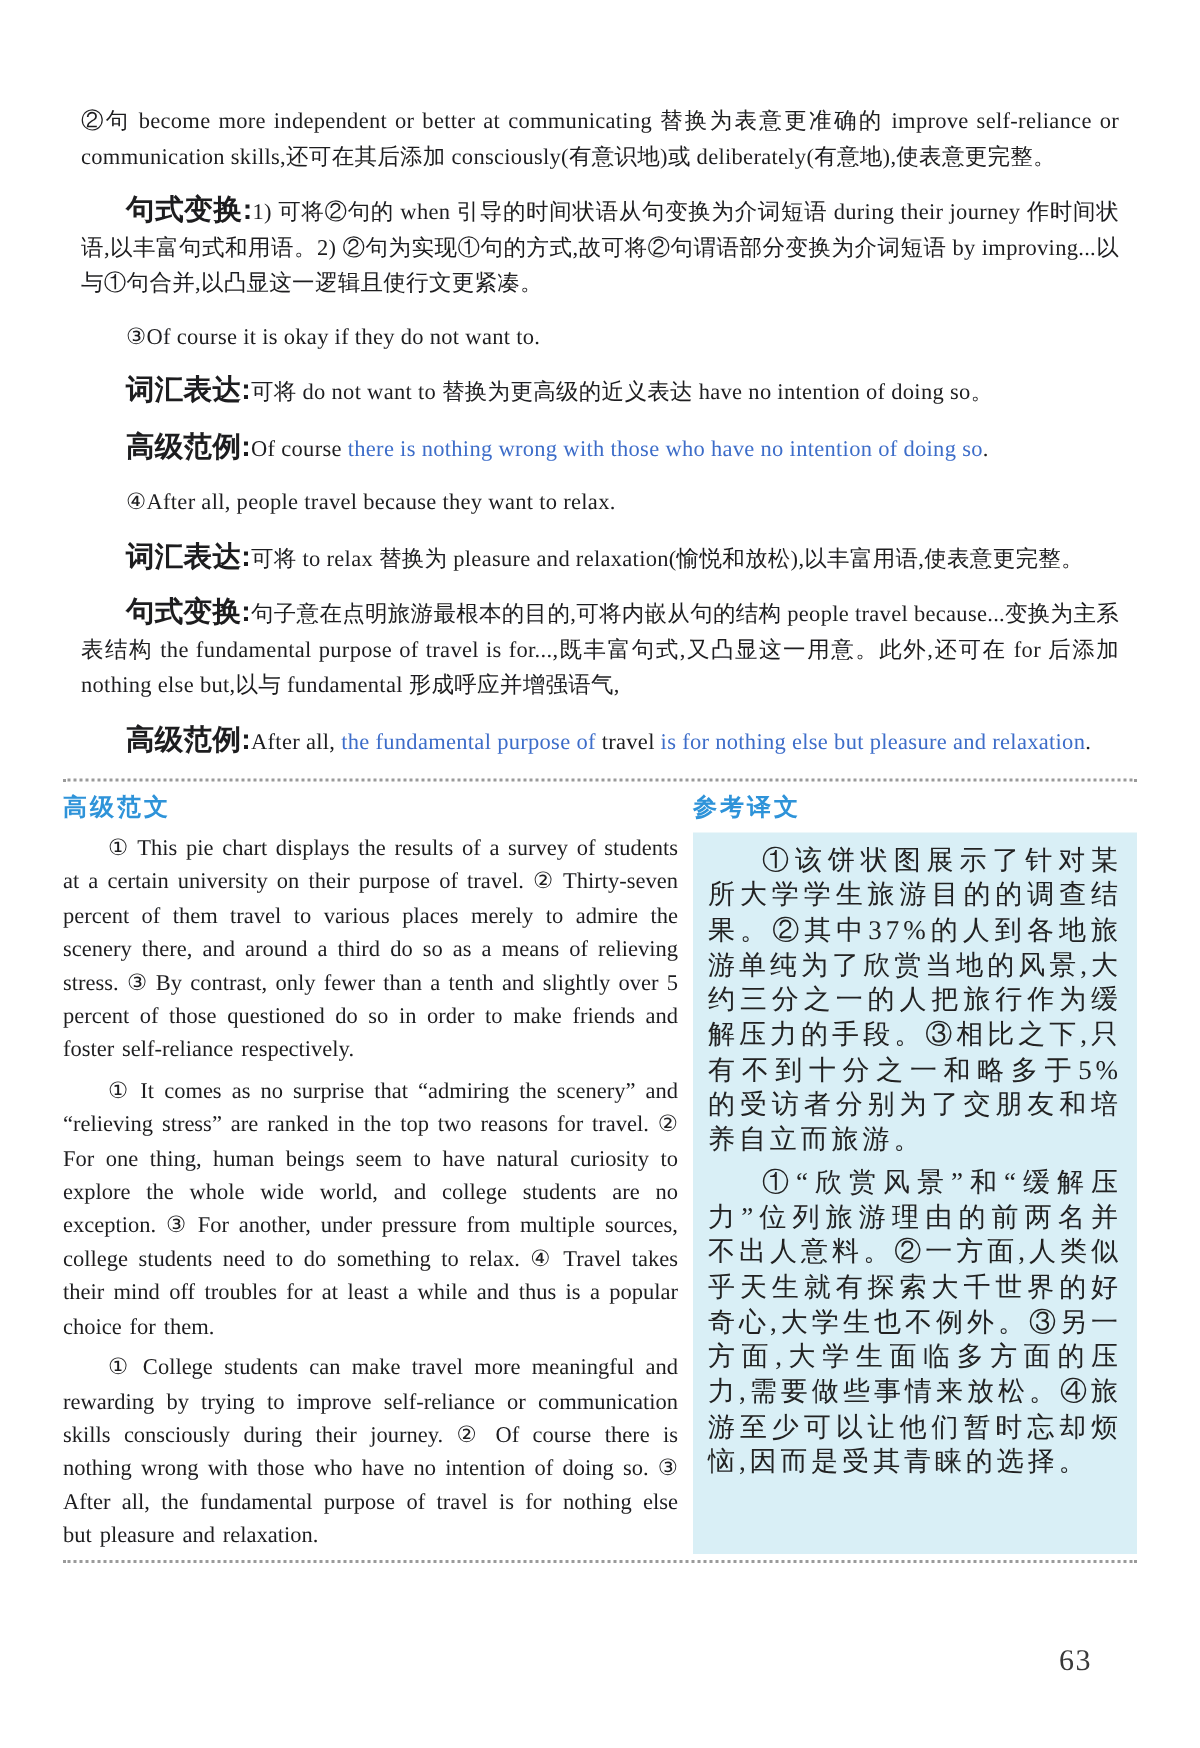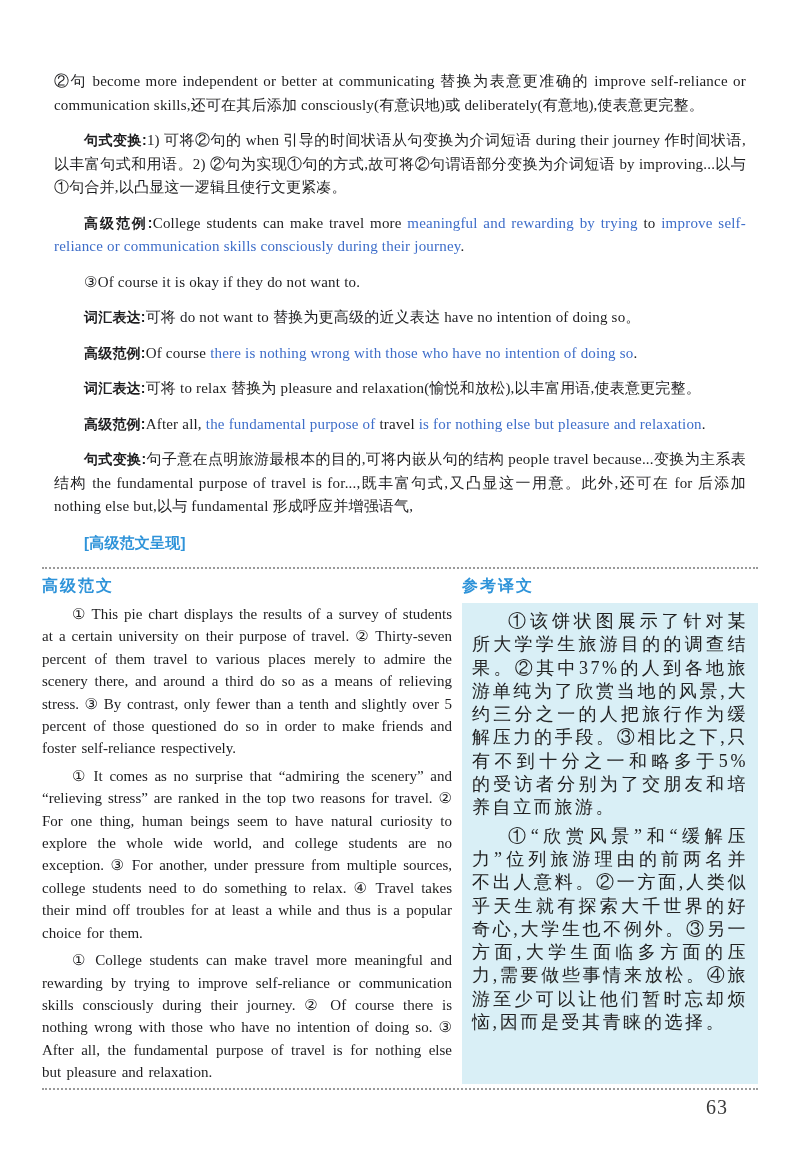--- a/index.html
+++ b/index.html
@@ -23,21 +23,21 @@
     font-size:15px;
     line-height:23.5px;
     text-align:justify;
     letter-spacing:0.2px;
   }
   .ana.ind{text-indent:2em;}
   .ana.gap{margin-top:7px;}
   .s-bold{
     font-weight:700;
     font-family:"Liberation Sans","DejaVu Sans",sans-serif;
-    font-size:14px;
+    font-size:19px;
   }
   .s-blue{color:#3d6dc9;}
   .s-title{
     color:#2e93d9;
     font-weight:700;
     font-family:"Liberation Sans","DejaVu Sans",sans-serif;
     font-size:15px;
   }
   
   .dotted{
@@ -125,28 +125,27 @@
   }
 </style>
 </head>
 <body>
 
 <div class="page">
 
   <div class="ana-section">
     <p class="ana"><span>②句 become more independent or better at communicating 替换为表意更准确的 improve self-reliance or communication skills,还可在其后添加 consciously(有意识地)或 deliberately(有意地),使表意更完整。</span></p>
     <p class="ana ind"><span class="s-bold">句式变换:</span><span>1) 可将②句的 when 引导的时间状语从句变换为介词短语 during their journey 作时间状语,以丰富句式和用语。2) ②句为实现①句的方式,故可将②句谓语部分变换为介词短语 by improving...以与①句合并,以凸显这一逻辑且使行文更紧凑。</span></p>
-    <p class="ana ind"><span class="s-bold">高级范例:</span><span>College students can make travel more </span><span class="s-blue">meaningful and rewarding by trying</span><span> to </span><span class="s-blue">improve self-reliance or communication skills consciously during their journey</span><span>.</span></p>
     <p class="ana ind gap"><span>③Of course it is okay if they do not want to.</span></p>
     <p class="ana ind"><span class="s-bold">词汇表达:</span><span>可将 do not want to 替换为更高级的近义表达 have no intention of doing so。</span></p>
     <p class="ana ind"><span class="s-bold">高级范例:</span><span>Of course </span><span class="s-blue">there is nothing wrong with those who have no intention of doing so</span><span>.</span></p>
+    <p class="ana ind gap"><span>④After all, people travel because they want to relax.</span></p>
     <p class="ana ind"><span class="s-bold">词汇表达:</span><span>可将 to relax 替换为 pleasure and relaxation(愉悦和放松),以丰富用语,使表意更完整。</span></p>
+    <p class="ana ind"><span class="s-bold">句式变换:</span><span>句子意在点明旅游最根本的目的,可将内嵌从句的结构 people travel because...变换为主系表结构 the fundamental purpose of travel is for...,既丰富句式,又凸显这一用意。此外,还可在 for 后添加 nothing else but,以与 fundamental 形成呼应并增强语气,</span></p>
     <p class="ana ind"><span class="s-bold">高级范例:</span><span>After all, </span><span class="s-blue">the fundamental purpose of</span><span> travel </span><span class="s-blue">is for nothing else but pleasure and relaxation</span><span>.</span></p>
-    <p class="ana ind"><span class="s-bold">句式变换:</span><span>句子意在点明旅游最根本的目的,可将内嵌从句的结构 people travel because...变换为主系表结构 the fundamental purpose of travel is for...,既丰富句式,又凸显这一用意。此外,还可在 for 后添加 nothing else but,以与 fundamental 形成呼应并增强语气,</span></p>
-    <p class="ana ind"><span class="s-title">[高级范文呈现]</span></p>
   </div>
 
   <div class="essay-section">
     <hr class="dotted top-line">
     <div class="essay-headers">
       <div class="eh left">高级范文</div>
       <div class="eh right">参考译文</div>
     </div>
     <div class="essay-cols">
       <div class="col-left">

